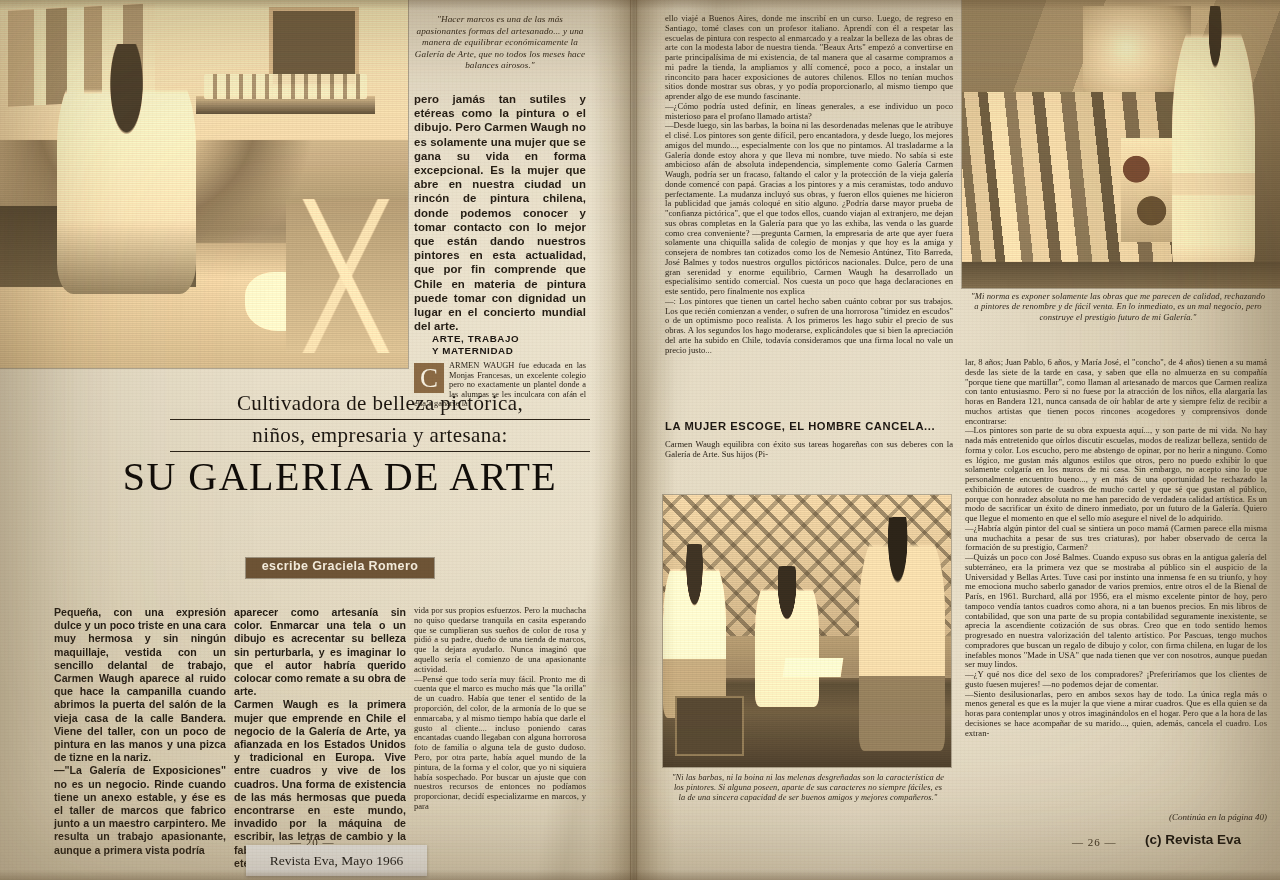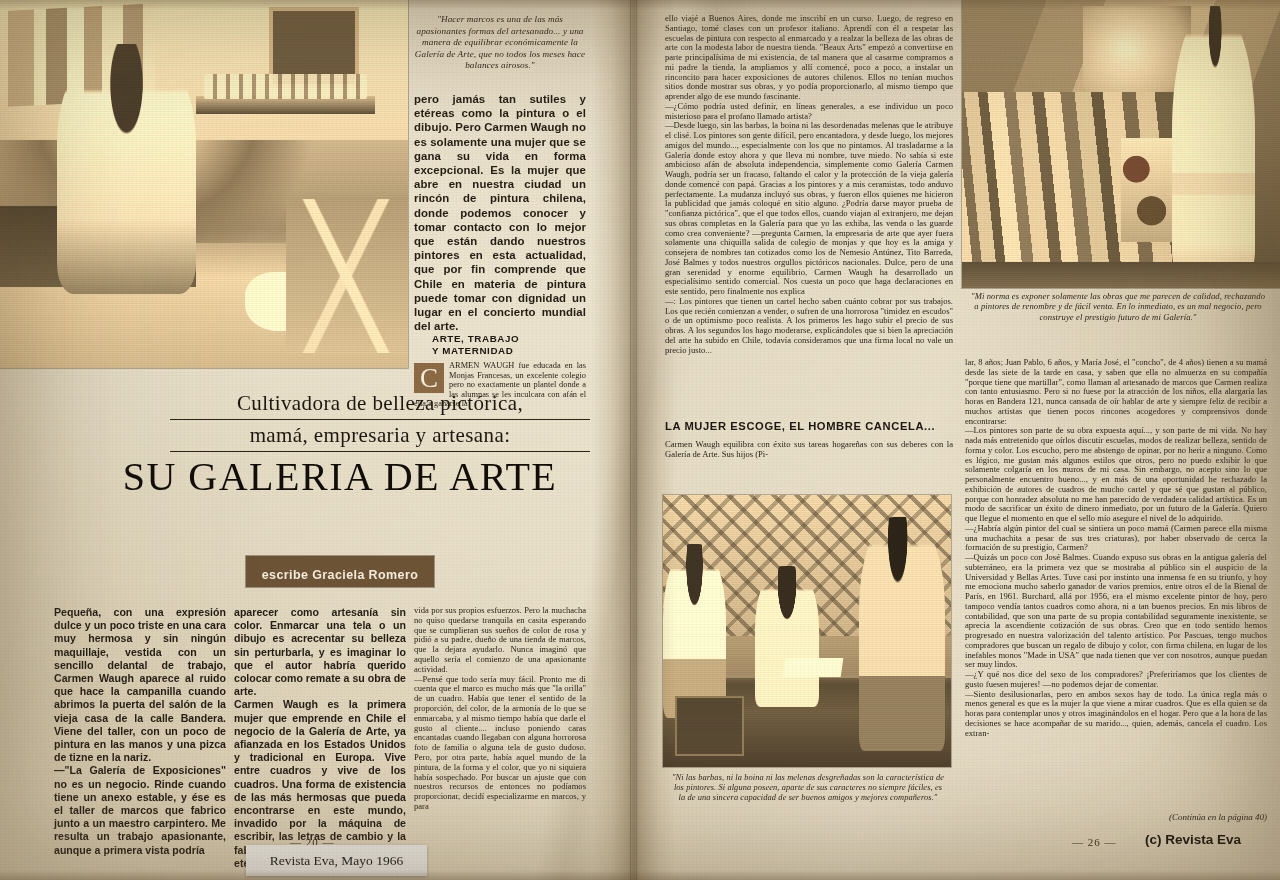--- a/index.html
+++ b/index.html
@@ -169,21 +169,21 @@
     text-align:center;letter-spacing:.4px;
   }
   .kicker .l{display:block;border-bottom:1.6px solid #2b2318;padding-bottom:1px;}
   .headline{
     font-family:"Liberation Serif", serif;color:#110d09;
     text-align:center;letter-spacing:1.5px;line-height:1.12;
   }
   .byline{
     display:inline-block;background:#6e5437;color:#f4ecdc;
     font-family:"Liberation Sans", sans-serif;font-weight:700;
-    padding:12px 16px 5px;letter-spacing:.4px;
+    padding:1px 16px 5px;letter-spacing:.4px;
     box-shadow:0 0 0 1px rgba(50,38,22,.4);
   }
   .subhead{
     font-family:"Liberation Sans", sans-serif;font-weight:700;
     color:#1d1712;letter-spacing:.6px;text-align:center;line-height:1.15;
   }
   .dropcap{
     float:left;width:30px;height:30px;margin:2px 5px 0 0;
     background:#8a6a45;color:#f6efdf;
     font-family:"Liberation Serif", serif;font-size:27px;line-height:30px;
@@ -238,21 +238,21 @@
       <div class="subhead tight" style="font-size:9.8px;text-align:left;padding-left:18px;">ARTE, TRABAJO
 Y MATERNIDAD</div>
       <div style="margin-top:5px;">
         <span class="dropcap">C</span>
         <div class="body-serif" style="font-size:8.4px;line-height:9.6px;">ARMEN WAUGH fue educada en las Monjas Francesas, un excelente colegio pero no exactamente un plantel donde a las alumnas se les inculcara con afán el ella a ganarse la</div>
       </div>
     </div>
 
     <div class="kicker" style="position:absolute;left:170px;top:388px;width:420px;font-size:21px;line-height:30px;">
       <span class="l">Cultivadora de belleza pictórica,</span>
-      <span class="l">mamá, empresaria y artesana:</span>
+      <span class="l">niños, empresaria y artesana:</span>
     </div>
 
     <div class="headline" style="position:absolute;left:100px;top:455px;width:480px;font-size:40px;">
       <div>SU GALERIA DE ARTE</div>
     </div>
 
     <div style="position:absolute;left:100px;top:556px;width:480px;text-align:center;">
       <span class="byline" style="font-size:12.5px;">escribe Graciela Romero</span>
     </div>
 

